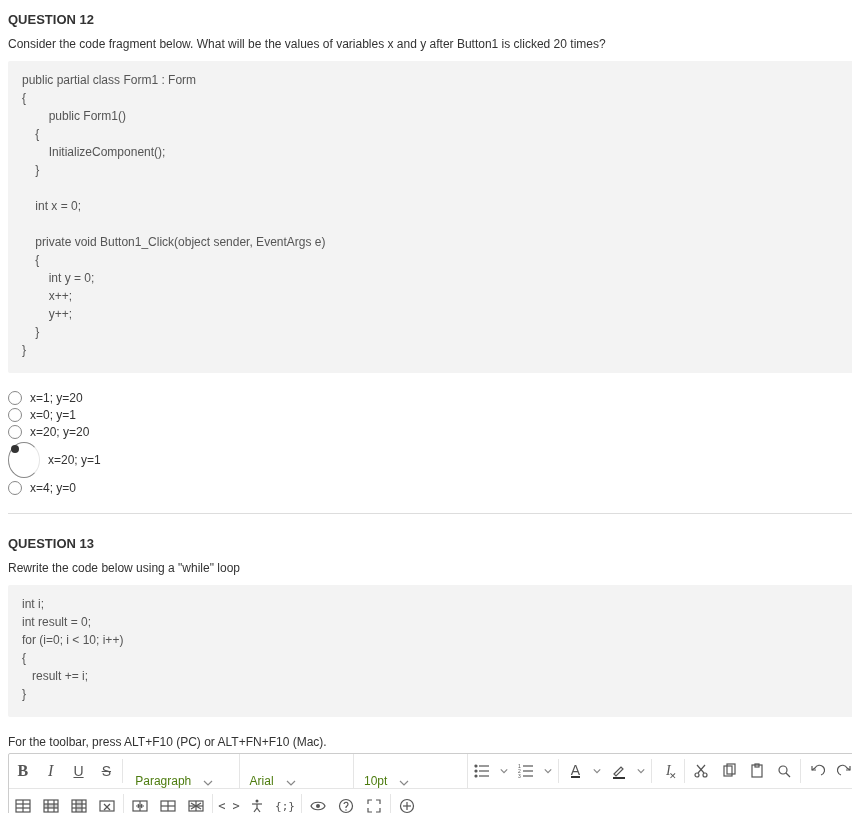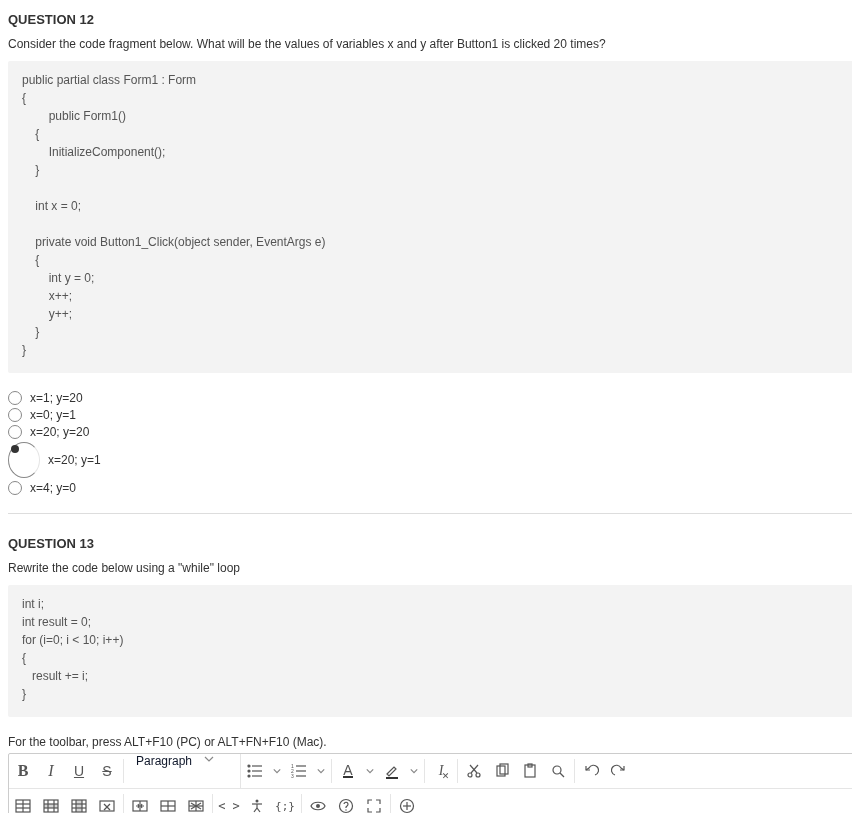--- a/index.html
+++ b/index.html
@@ -12,21 +12,21 @@
   .radio{width:12px;height:12px;border:1px solid #888;border-radius:50%;display:inline-block;position:relative;flex:0 0 12px;}
   .radio.sel::after{content:"";position:absolute;top:2px;left:2px;width:8px;height:8px;background:#333;border-radius:50%;}
   .hr{border:none;border-top:1px solid #ddd;margin:10px 0 22px 0;}
   .hint{font-size:12px;margin:16px 0 4px 0;}
   .editor{border:1px solid #ccc;border-radius:2px;}
   .tb{display:flex;align-items:center;border-bottom:1px solid #e5e5e5;height:34px;}
   .btn{width:28px;height:34px;display:flex;align-items:center;justify-content:center;color:#555;font-size:14px;cursor:pointer;}
   .btn svg{width:16px;height:16px;stroke:#555;fill:none;stroke-width:1.5;}
   .btn.thin svg{stroke-width:1.2;}
   .sep{width:1px;height:24px;background:#e5e5e5;margin:0 2px;}
-  .sel{display:flex;align-items:flex-start;height:34px;border-right:1px solid #e5e5e5;padding:0 8px 0 10px;cursor:pointer;gap:12px;font-size:12px;color:#0f172a;}
+  .sel{display:flex;align-items:flex-end;height:34px;border-right:1px solid #e5e5e5;padding:0 8px 0 10px;cursor:pointer;gap:12px;font-size:12px;color:#4d7c0f;}
   .sel .chev{width:10px;height:10px;}
   .bold{font-weight:bold;font-family:Georgia,serif;font-size:16px;}
   .ital{font-style:italic;font-family:Georgia,serif;font-size:16px;}
   .under{text-decoration:underline;font-family:Arial;font-size:14px;}
   .strike{text-decoration:line-through;font-family:Arial;font-size:14px;}
   .tb2{display:flex;align-items:center;border-bottom:1px solid #e5e5e5;height:34px;}
   .pair{display:flex;align-items:center;}
   .mini-chev{width:16px;height:34px;display:flex;align-items:center;justify-content:center;cursor:pointer;}
   .mini-chev svg{width:8px;height:8px;stroke:#888;fill:none;stroke-width:1.5;}
 </style>
@@ -98,20 +98,32 @@
       <div class="btn under">U</div>
       <div class="btn strike">S</div>
       <div class="sep"></div>
 
       <div class="sel" style="width:96px">
         <span>Paragraph</span>
         <svg class="chev" viewBox="0 0 10 10">
             <path d="M1 3 L5 7 L9 3" fill="none" stroke="#888" stroke-width="1.2"></path>
           </svg>
       </div>
+      <div class="sel" style="width:96px">
+        <span>Arial</span>
+        <svg class="chev" viewBox="0 0 10 10">
+            <path d="M1 3 L5 7 L9 3" fill="none" stroke="#888" stroke-width="1.2"></path>
+          </svg>
+      </div>
+      <div class="sel" style="width:96px">
+        <span>10pt</span>
+        <svg class="chev" viewBox="0 0 10 10">
+            <path d="M1 3 L5 7 L9 3" fill="none" stroke="#888" stroke-width="1.2"></path>
+          </svg>
+      </div>
 
       <div class="pair">
         <div class="btn thin">
           <svg viewBox="0 0 16 16">
               <circle cx="2" cy="3" r="1" fill="#555"></circle>
               <line x1="5" y1="3" x2="15" y2="3"></line>
               <circle cx="2" cy="8" r="1" fill="#555"></circle>
               <line x1="5" y1="8" x2="15" y2="8"></line>
               <circle cx="2" cy="13" r="1" fill="#555"></circle>
               <line x1="5" y1="13" x2="15" y2="13"></line>

